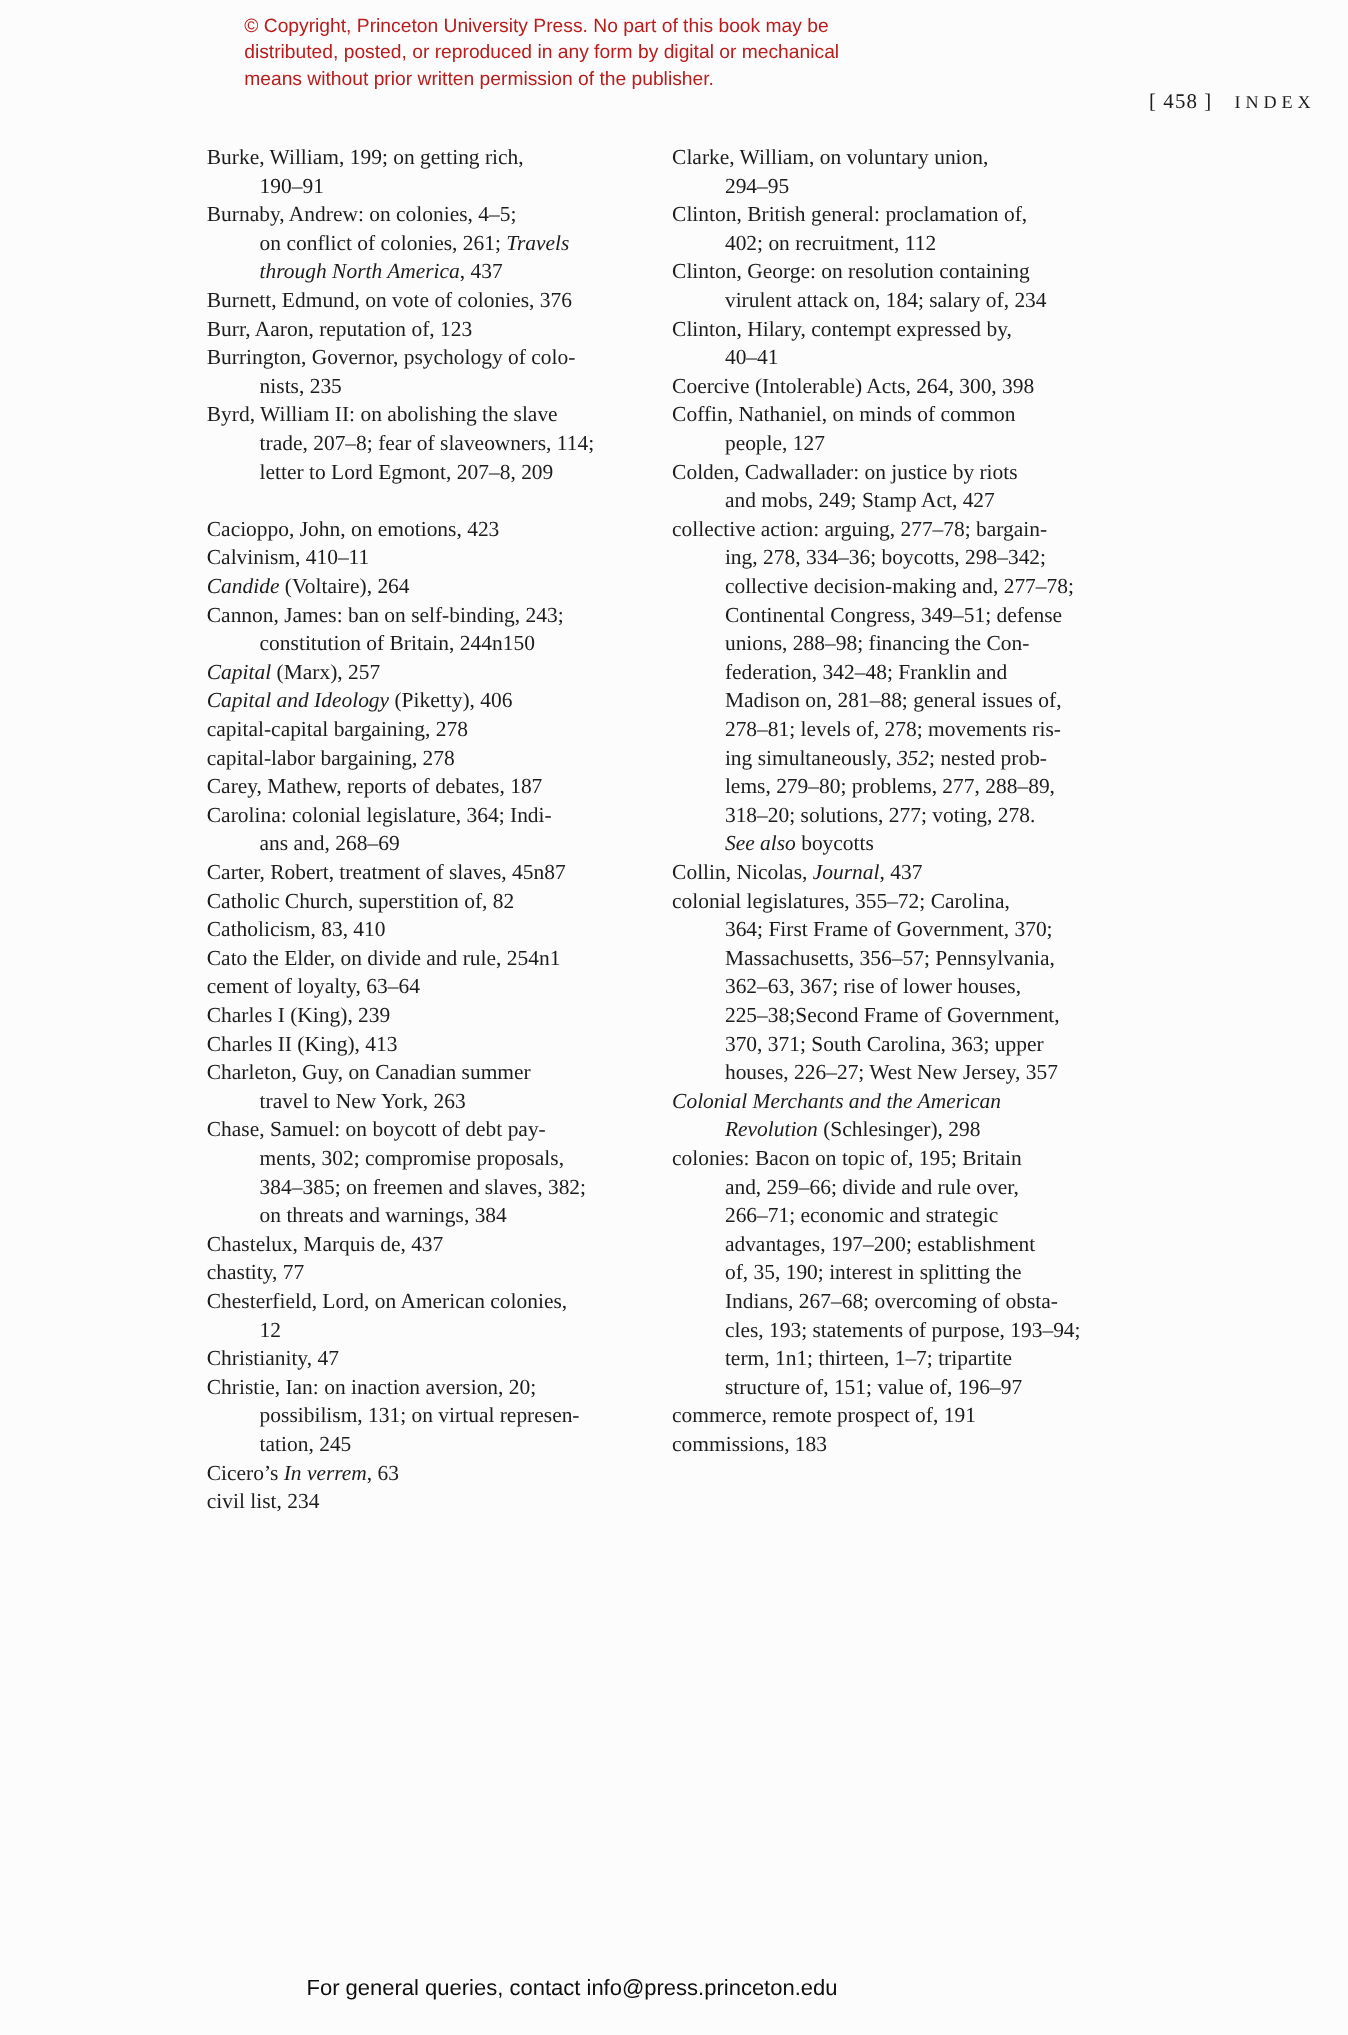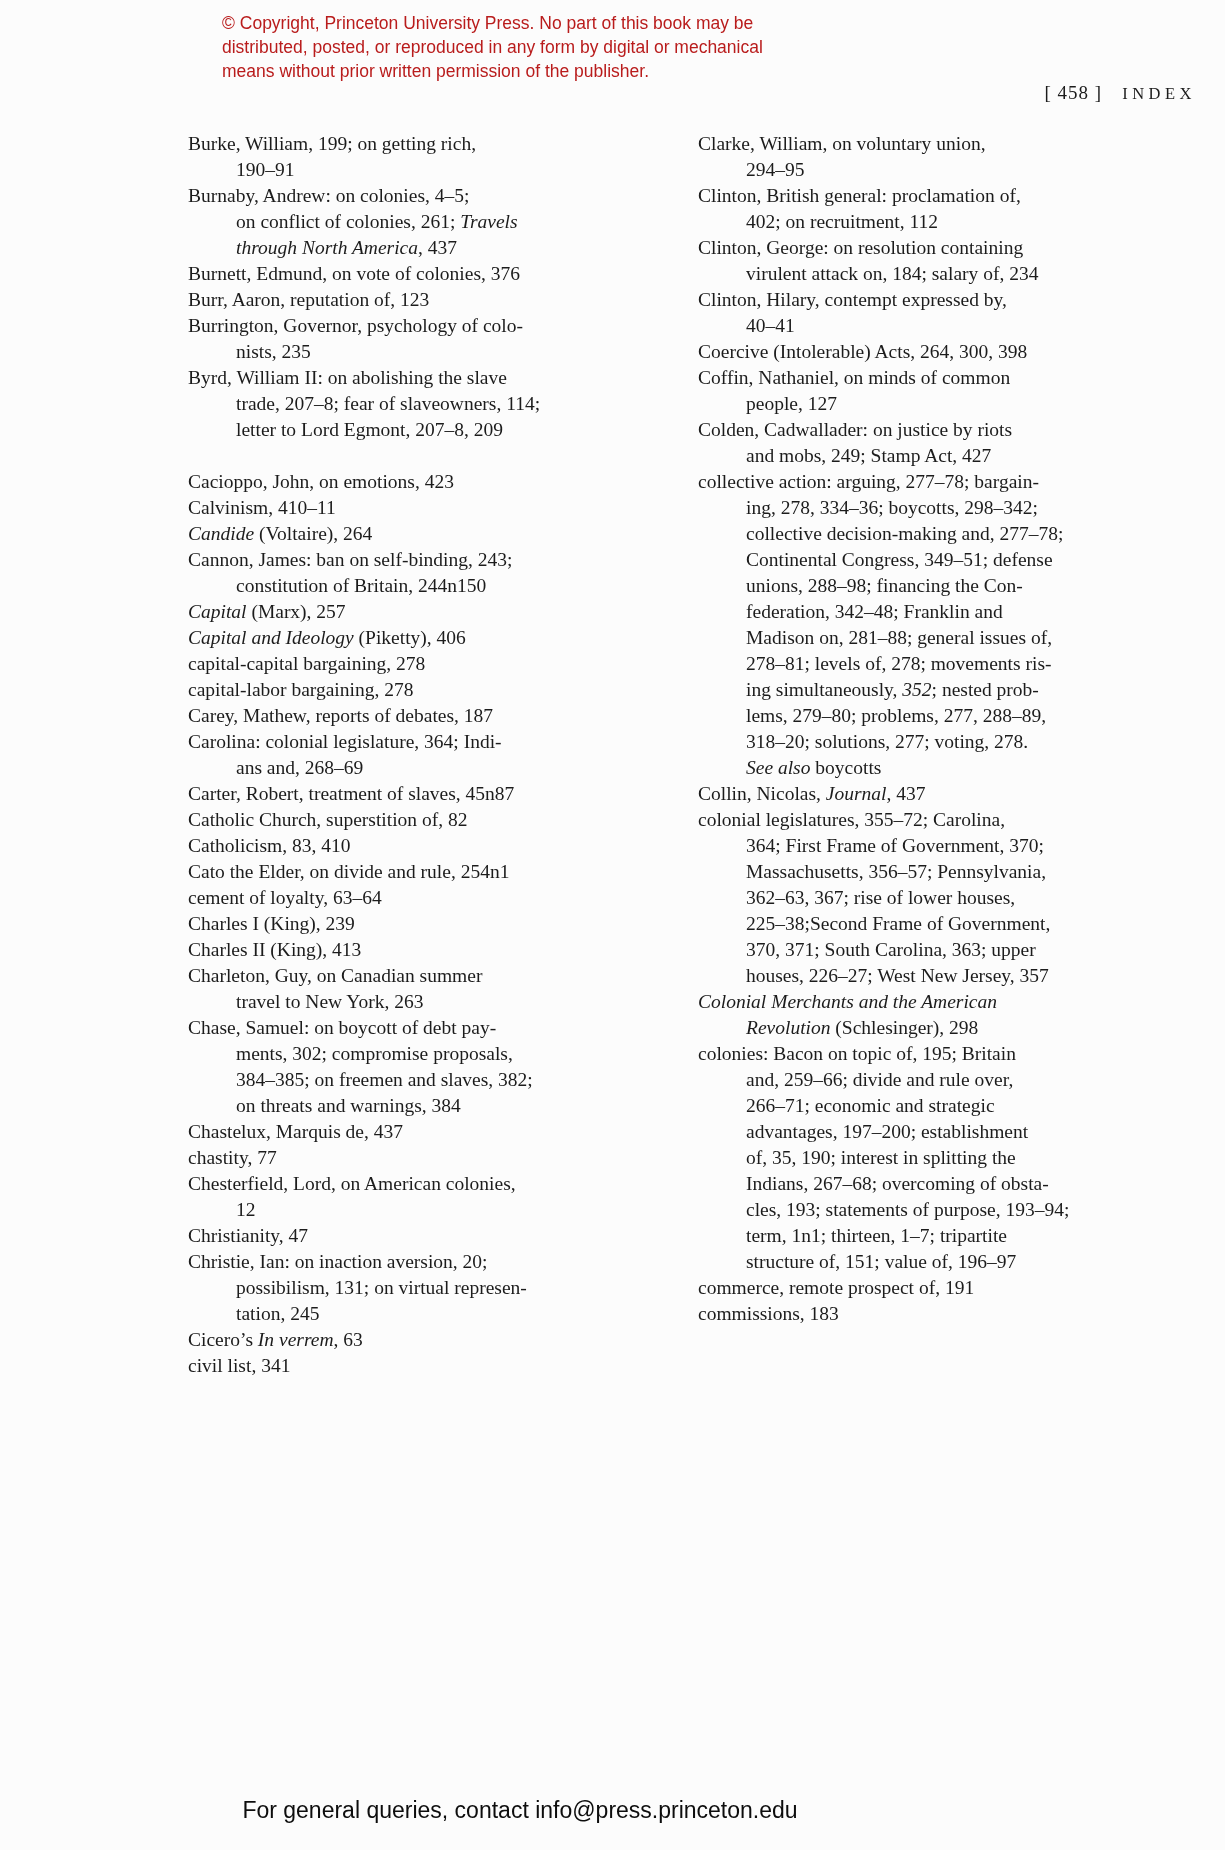--- a/index.html
+++ b/index.html
@@ -33,42 +33,42 @@
   }
   .index-title{
     margin-left:20px;
     font-size:16.5px;
     letter-spacing:4.5px;
   }
   .columns{
     position:absolute;
     left:188px;top:131px;
     display:flex;
-    gap:118px;
+    gap:31px;
   }
   .col{
     width:392px;
   }
   .entry{
     margin:0;
     padding-left:48px;
     text-indent:-48px;
     font-size:19.5px;
     line-height:26px;
     white-space:pre;
   }
   .entry.gap{margin-top:26px;}
   .it{font-style:italic;}
   .footer{
     position:absolute;
     left:0;top:1797px;
     width:1040px;
     text-align:center;
     font-family:"Liberation Sans",sans-serif;
-    font-size:23px;
+    font-size:20px;
     color:#0d0d0d;
   }
 </style>
 </head>
 <body>
 
 <div class="copyright">© Copyright, Princeton University Press. No part of this book may be
 distributed, posted, or reproduced in any form by digital or mechanical
 means without prior written permission of the publisher.</div>
 
@@ -117,21 +117,21 @@
 <span>on threats and warnings, 384</span></p>
       <p class="entry"><span>Chastelux, Marquis de, 437</span></p>
       <p class="entry"><span>chastity, 77</span></p>
       <p class="entry"><span>Chesterfield, Lord, on American colonies,</span>
 <span>12</span></p>
       <p class="entry"><span>Christianity, 47</span></p>
       <p class="entry"><span>Christie, Ian: on inaction aversion, 20;</span>
 <span>possibilism, 131; on virtual represen-</span>
 <span>tation, 245</span></p>
       <p class="entry"><span>Cicero’s </span><span class="it">In verrem</span><span>, 63</span></p>
-      <p class="entry"><span>civil list, 341</span></p>
+      <p class="entry"><span>civil list, 234</span></p>
     </div>
   <div class="col" id="right-col">
       <p class="entry"><span>Clarke, William, on voluntary union,</span>
 <span>294–95</span></p>
       <p class="entry"><span>Clinton, British general: proclamation of,</span>
 <span>402; on recruitment, 112</span></p>
       <p class="entry"><span>Clinton, George: on resolution containing</span>
 <span>virulent attack on, 184; salary of, 234</span></p>
       <p class="entry"><span>Clinton, Hilary, contempt expressed by,</span>
 <span>40–41</span></p>

